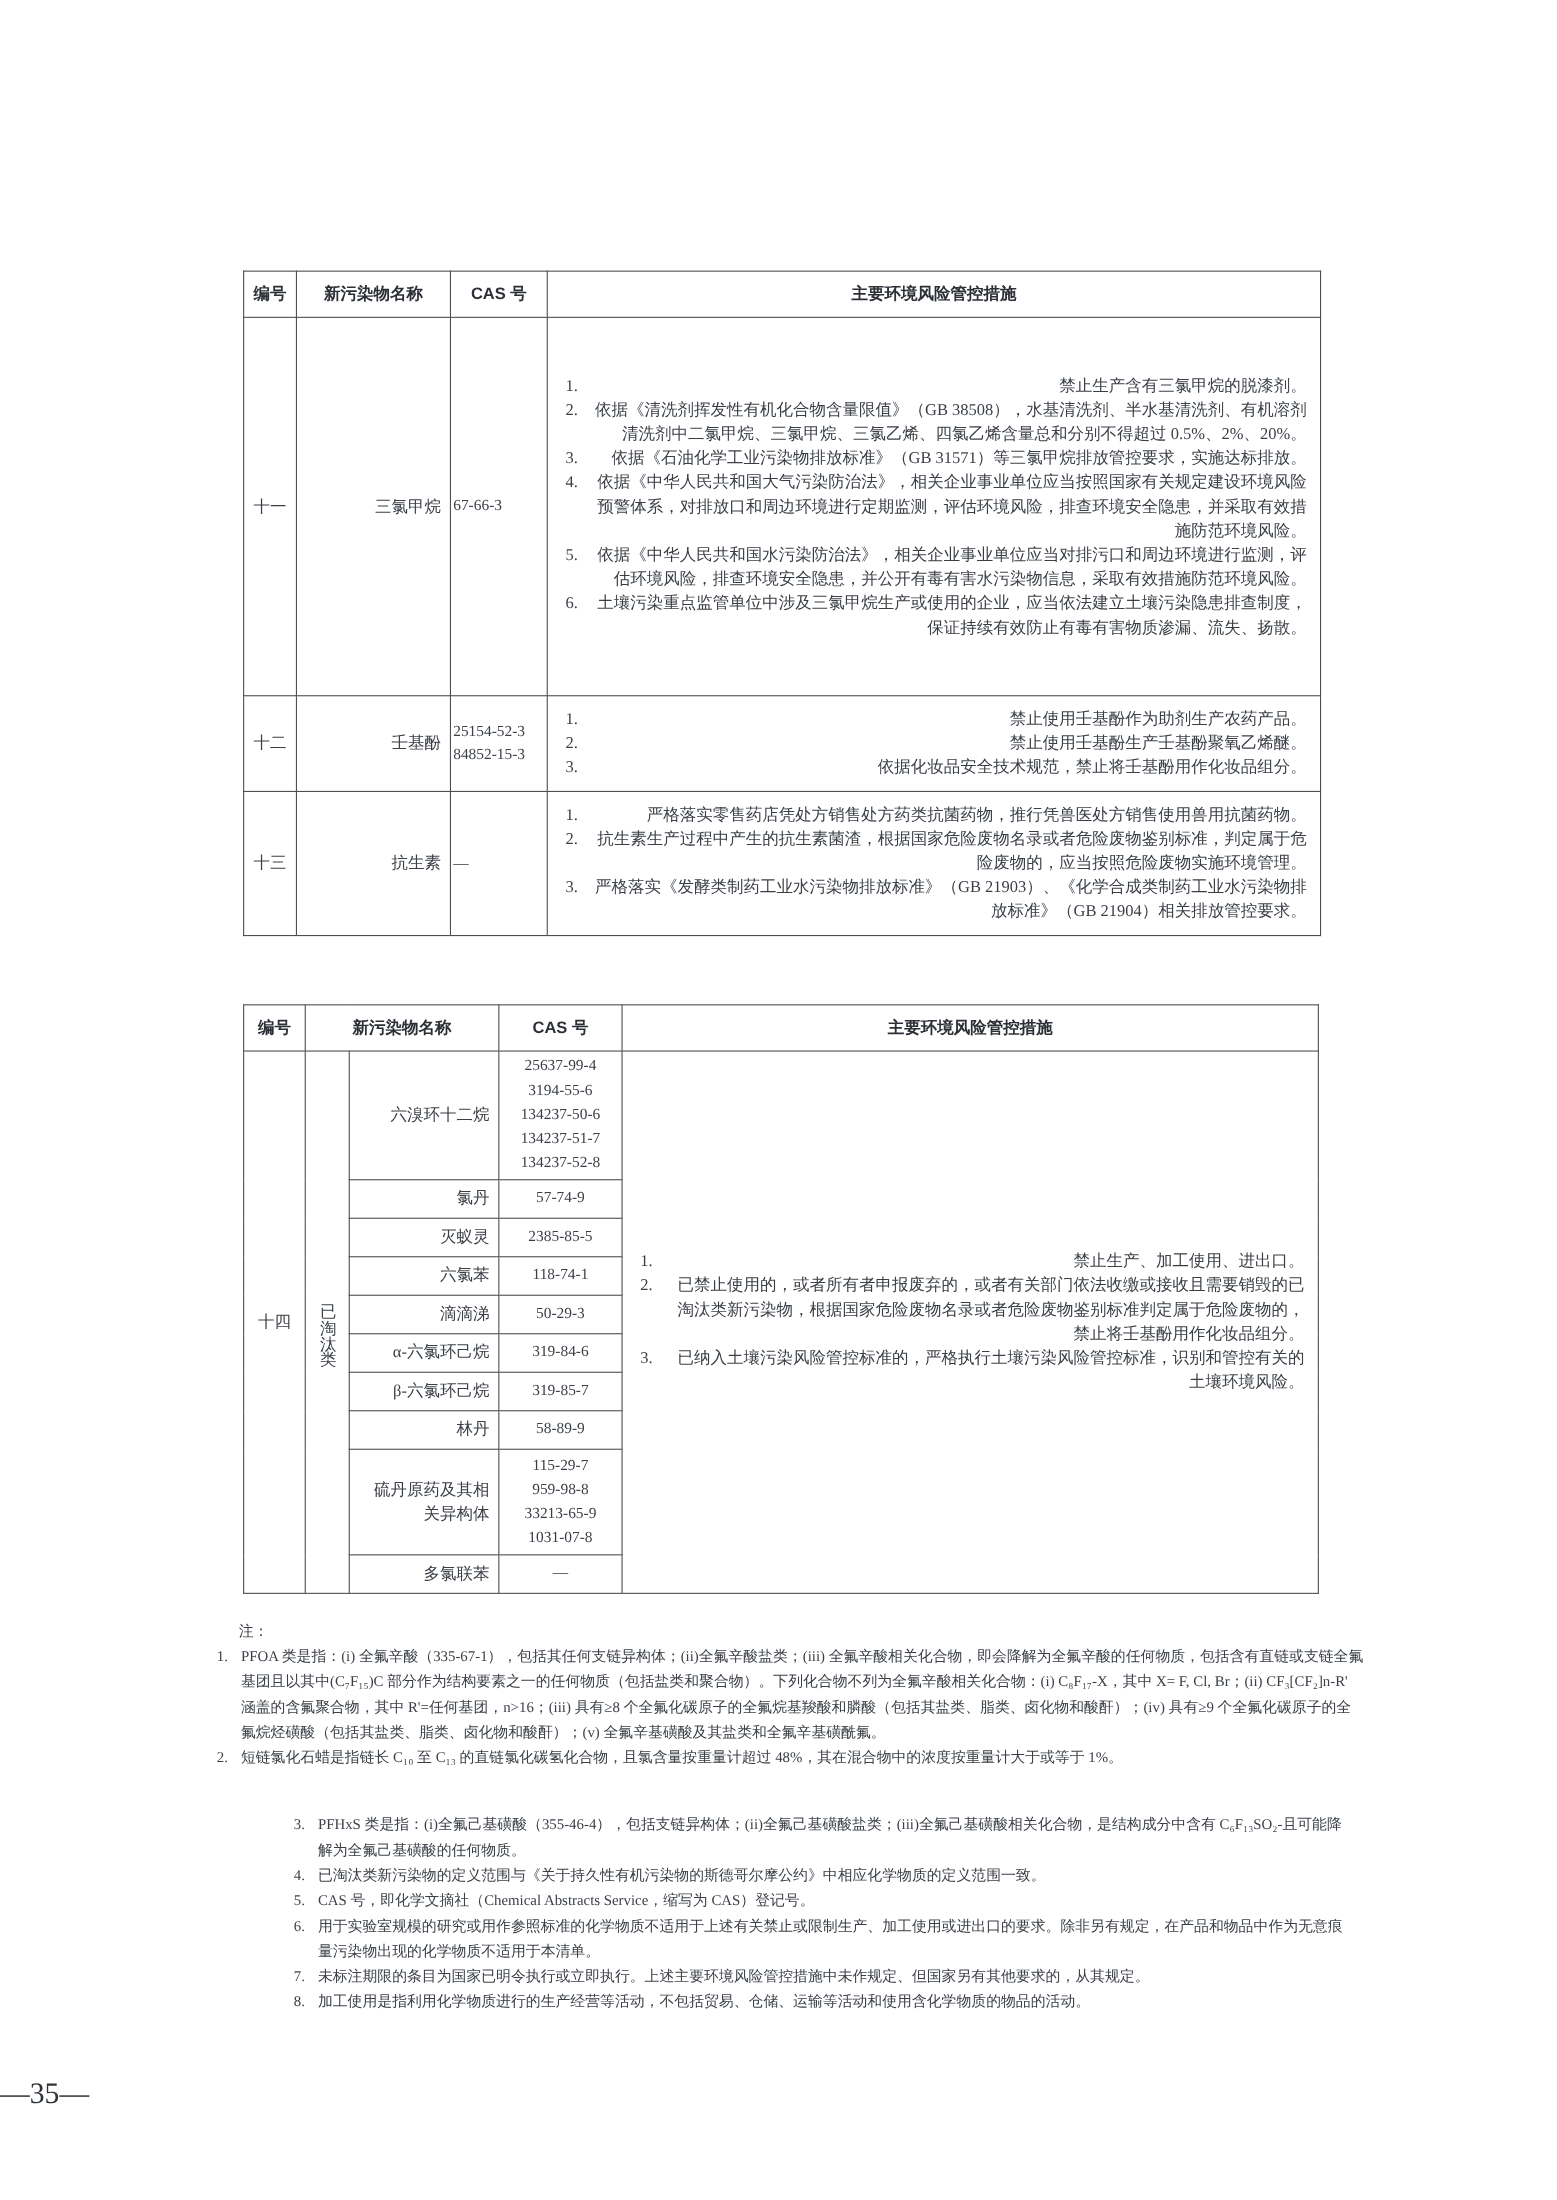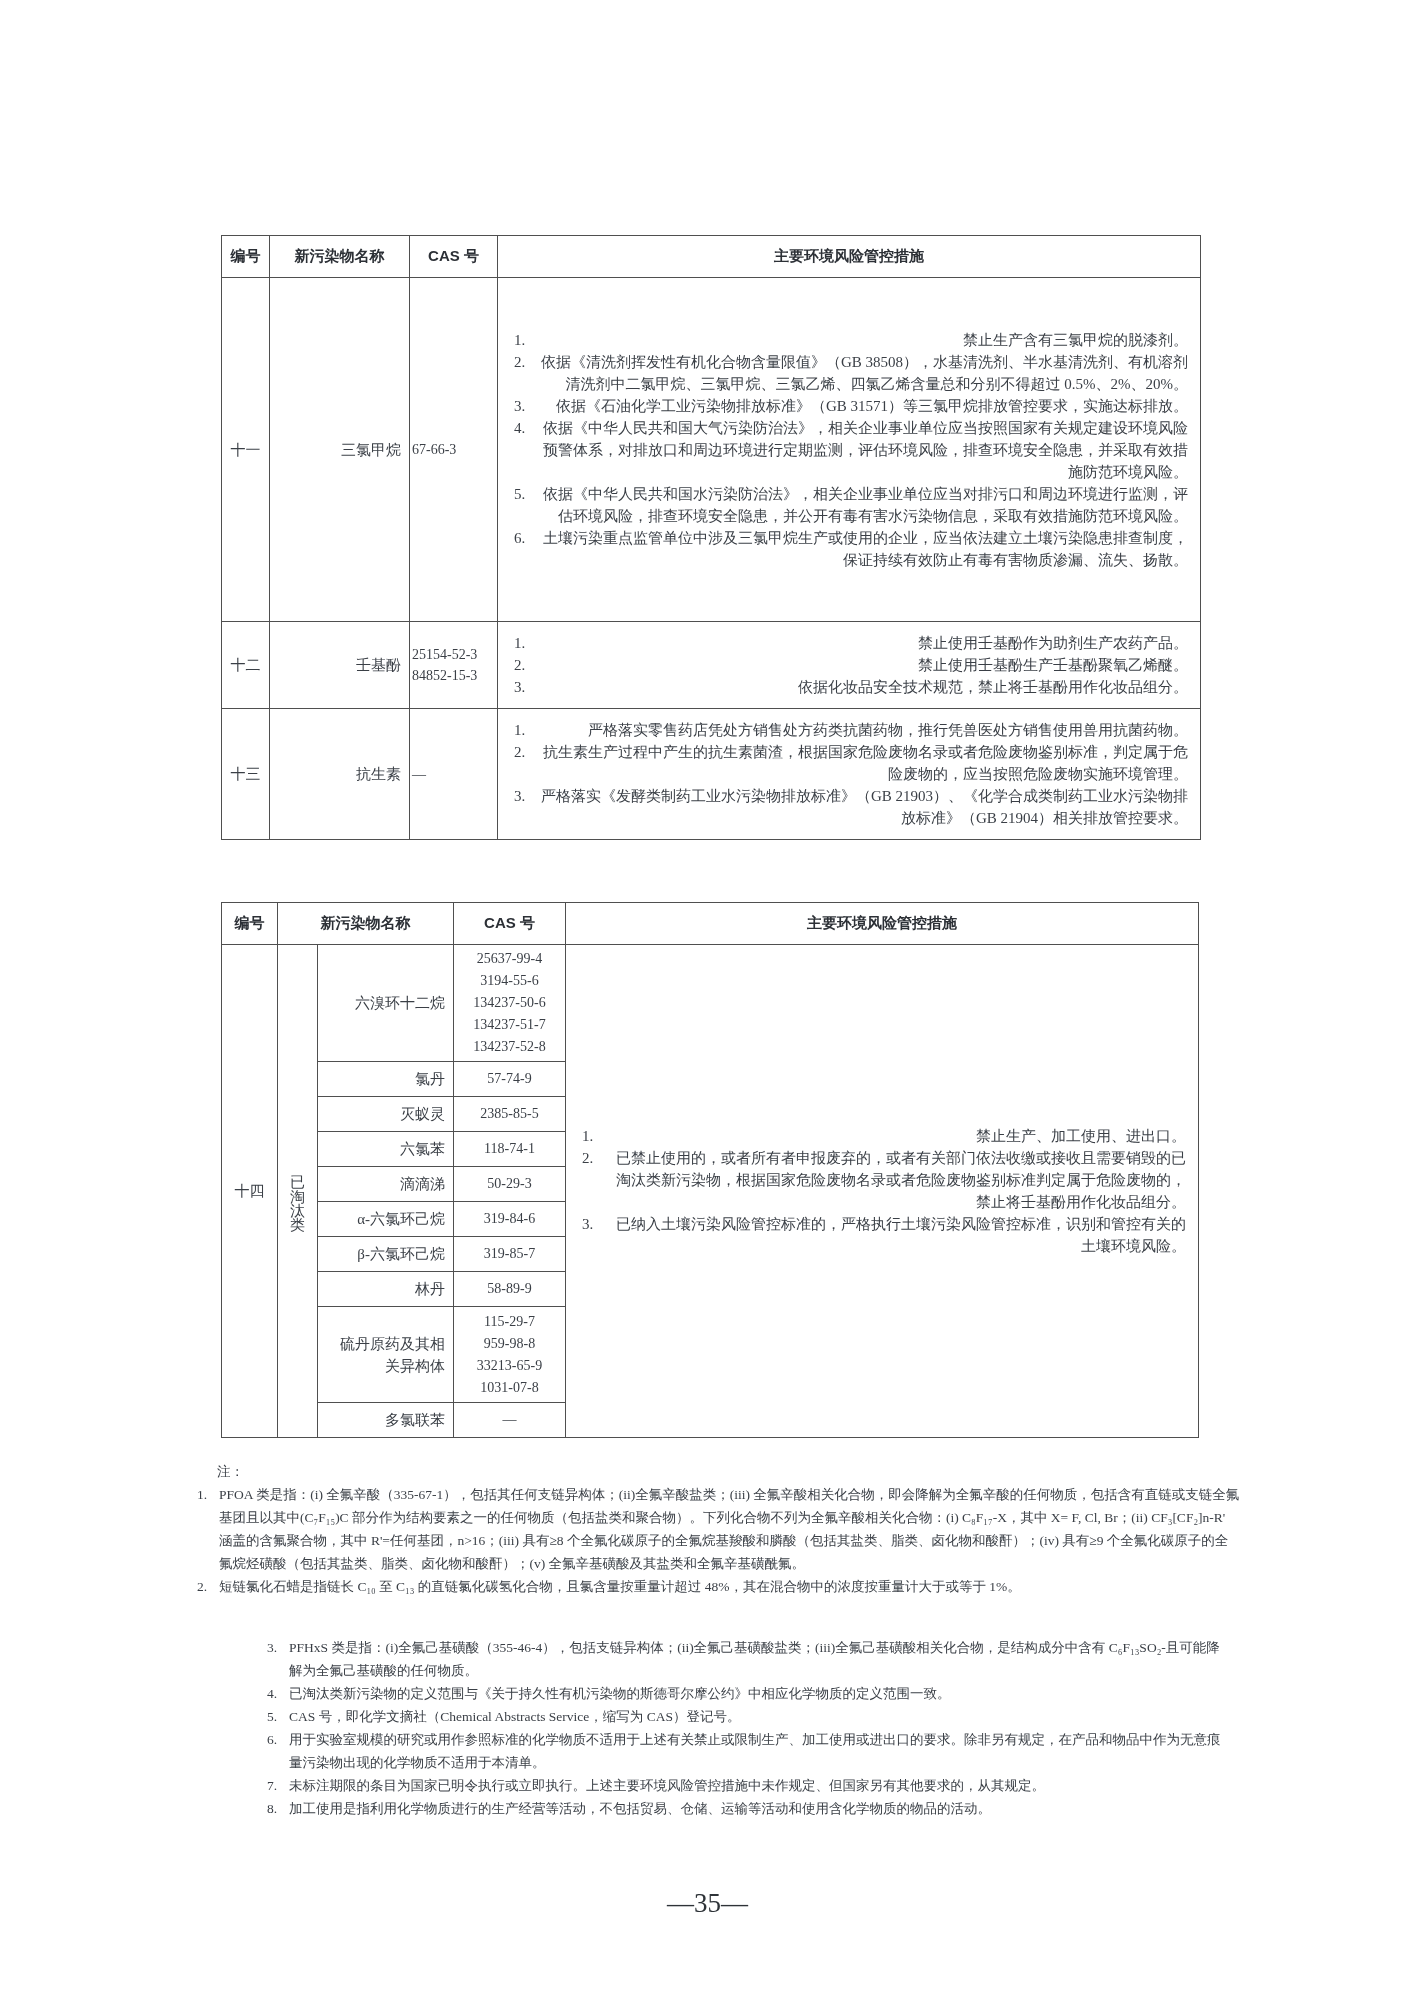--- a/index.html
+++ b/index.html
@@ -4,21 +4,21 @@
 <style>
   html,body{margin:0;padding:0;background:#ffffff;}
   .page{
     position:relative;
     width:1415px;height:2000px;
     background:#ffffff;
     font-family:"Liberation Serif","DejaVu Serif",serif;
     color:#3a3f46;
     box-sizing:border-box;
   }
-  .content{position:absolute;left:221px;top:235px;width:980px;}
+  .content{position:absolute;left:221px;top:246px;width:980px;}
   table{border-collapse:collapse;table-layout:fixed;width:979px;font-size:15px;}
   th,td{border:1px solid #4f4f4f;vertical-align:middle;box-sizing:border-box;text-align:right;}
   th{
     font-family:"Liberation Sans","DejaVu Sans",sans-serif;
     font-weight:bold;font-size:15px;color:#2c3036;
     padding:11px 4px;text-align:center;
   }
   td{padding:6px 8px;line-height:22px;}
   .c-id{text-align:center;width:48px;padding:4px 2px;}
   .c-name{width:140px;padding-left:12px;}
@@ -47,21 +47,21 @@
 
   .notes{margin-top:22px;font-size:13.5px;line-height:23px;color:#3a3f46;width:1045px;margin-left:-26px;}
   .notes-title{margin-left:22px;}
   ol.notes-list{list-style:none;margin:0;padding:0;counter-reset:note;}
   ol.notes-list li{counter-increment:note;position:relative;padding-left:24px;}
   ol.notes-list li::before{content:counter(note) ".";position:absolute;left:2px;top:0;}
   ol.notes-b{counter-reset:note 2;margin-top:38px;margin-left:70px;width:960px;}
 
   .page-number{
     position:absolute;left:0;top:1888px;width:1415px;
-    text-align:center;font-size:27px;color:#2e3338;
+    font-size:27px;color:#2e3338;
     font-family:"Liberation Serif","DejaVu Serif",serif;
   }
 </style>
 </head>
 <body>
 
 <div class="page">
   <div class="content">
 
     <table class="t1">

